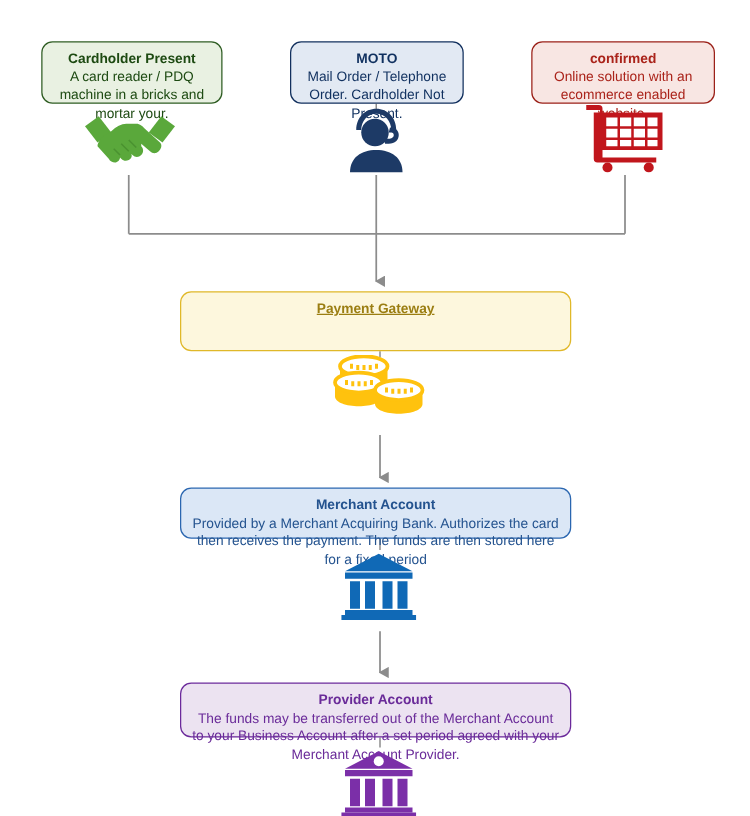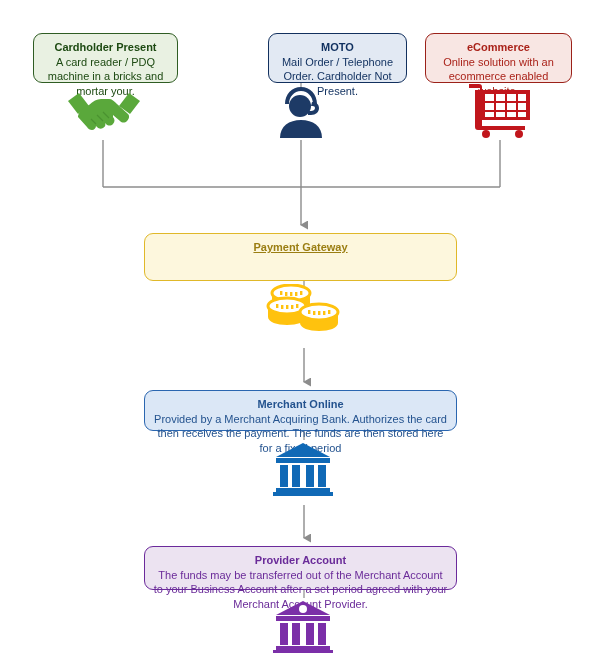--- a/index.html
+++ b/index.html
@@ -52,21 +52,20 @@
     left: 33px; top: 21px; width: 145px; height: 50px;
     background: #e9f1e2;
     border-color: #2f5d23;
   }
   #node-cardholder .title, #node-cardholder .desc { color: #1d4a12; }
 
   #node-moto {
     left: 232px; top: 21px; width: 139px; height: 50px;
     background: #e2e9f3;
     border-color: #12305e;
-    margin-left: 36px;
   }
   #node-moto .title, #node-moto .desc { color: #10305f; }
 
   #node-ecommerce {
     left: 425px; top: 21px; width: 147px; height: 50px;
     background: #f8e6e3;
     border-color: #9b2119;
   }
   #node-ecommerce .title, #node-ecommerce .desc { color: #aa231a; }
 
@@ -136,30 +135,30 @@
     <span class="title">Cardholder Present</span>
     <span class="desc">A card reader / PDQ machine in a bricks and mortar your.</span>
   </div>
 
   <div class="node" id="node-moto">
     <span class="title">MOTO</span>
     <span class="desc">Mail Order / Telephone Order. Cardholder Not Present.</span>
   </div>
 
   <div class="node" id="node-ecommerce">
-    <span class="title">eCommerce</span>
+    <span class="title">confirmed</span>
     <span class="desc">Online solution with an ecommerce enabled website.</span>
   </div>
 
   <div class="node" id="node-gateway">
     <span class="title">Payment Gateway</span>
   </div>
 
   <div class="node" id="node-merchant">
-    <span class="title">Merchant Online</span>
+    <span class="title">Merchant Account</span>
     <span class="desc">Provided by a Merchant Acquiring Bank. Authorizes the card then receives the payment. The funds are then stored here for a fixed period</span>
   </div>
 
   <div class="node" id="node-business">
     <span class="title">Provider Account</span>
     <span class="desc">The funds may be transferred out of the Merchant Account to your Business Account after a set period agreed with your Merchant Account Provider.</span>
   </div>
 
   <svg class="icon" id="icon-handshake" viewBox="0 0 76 50" xmlns="http://www.w3.org/2000/svg">
     <g fill="#5aa83b">

